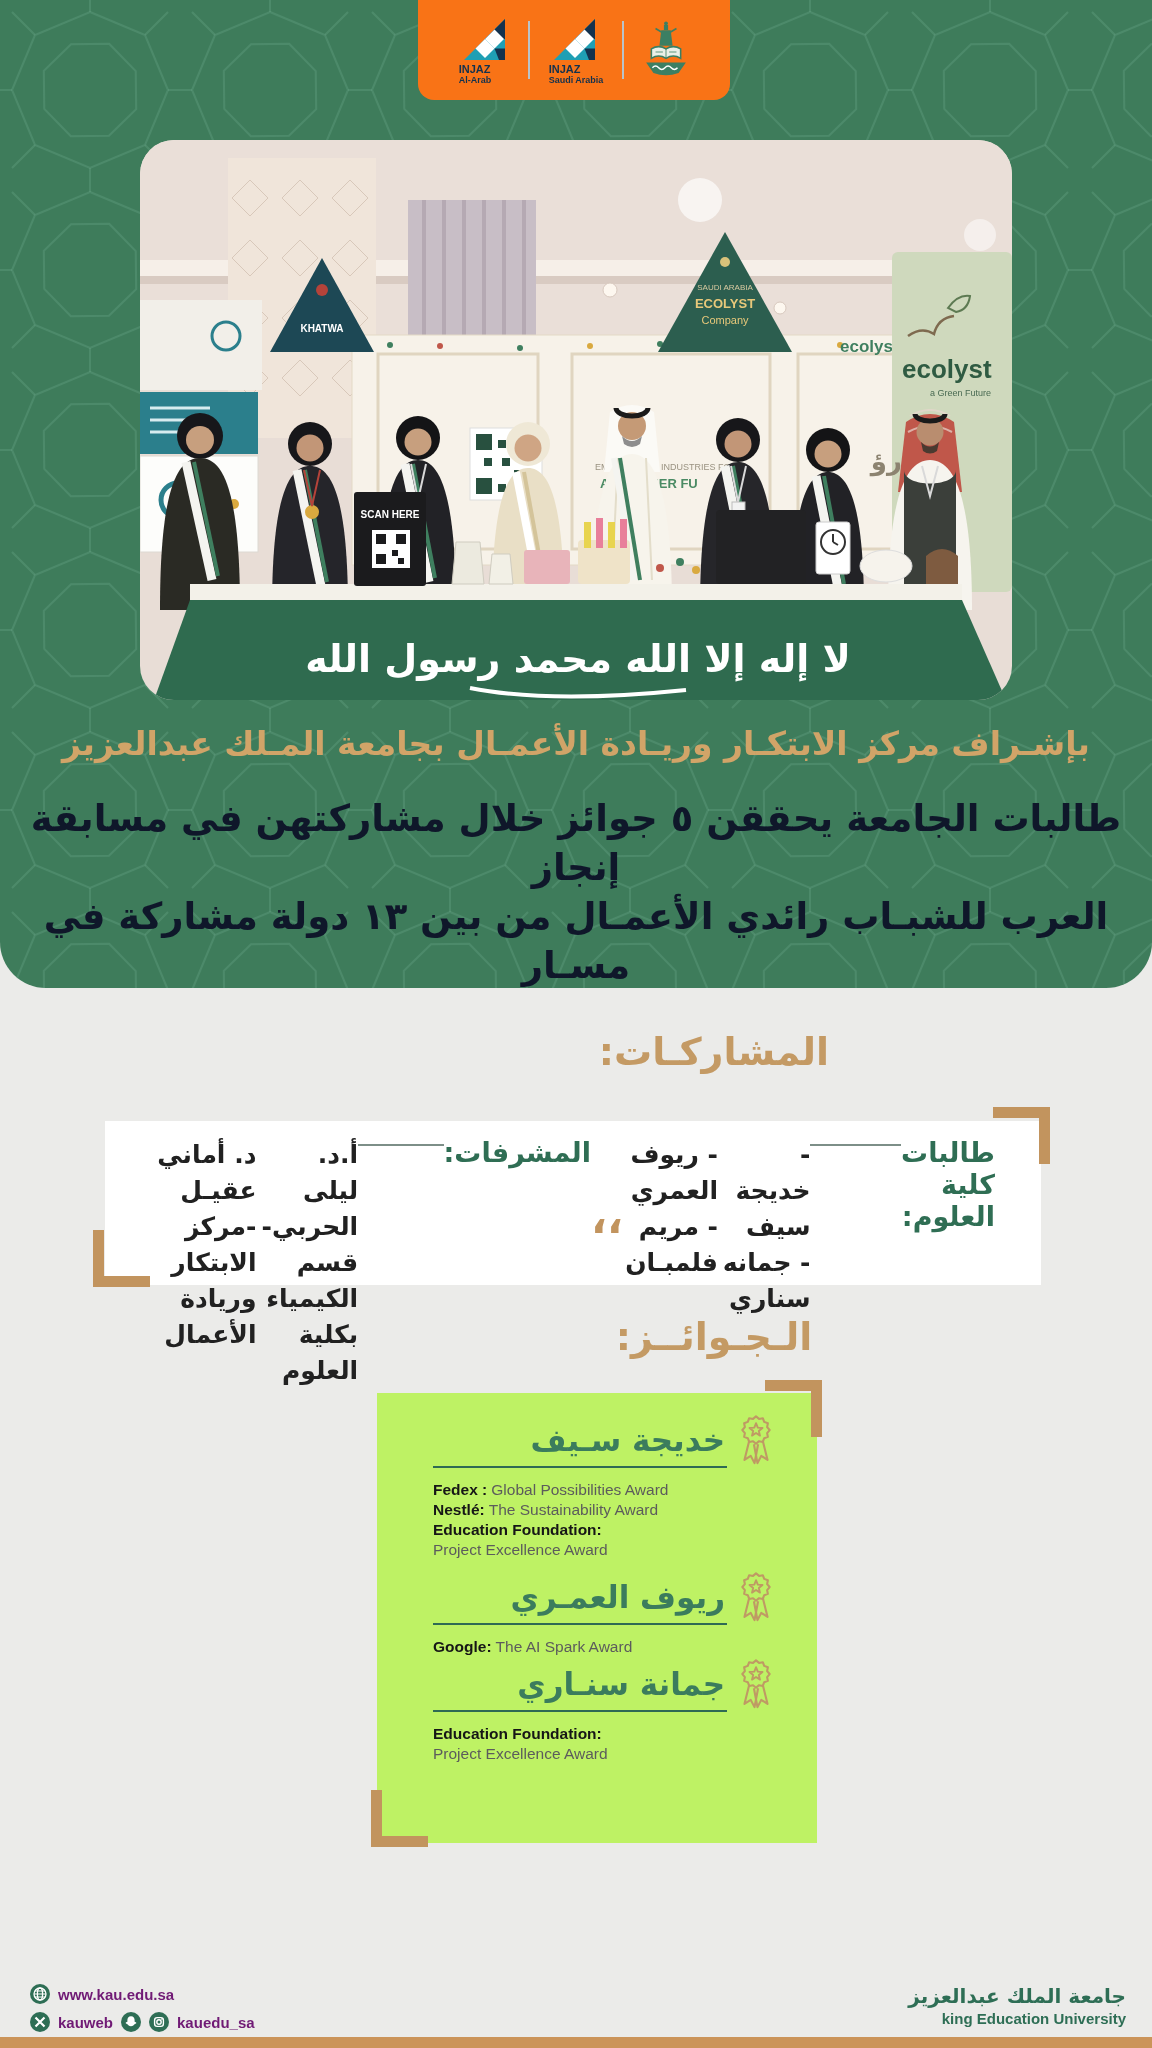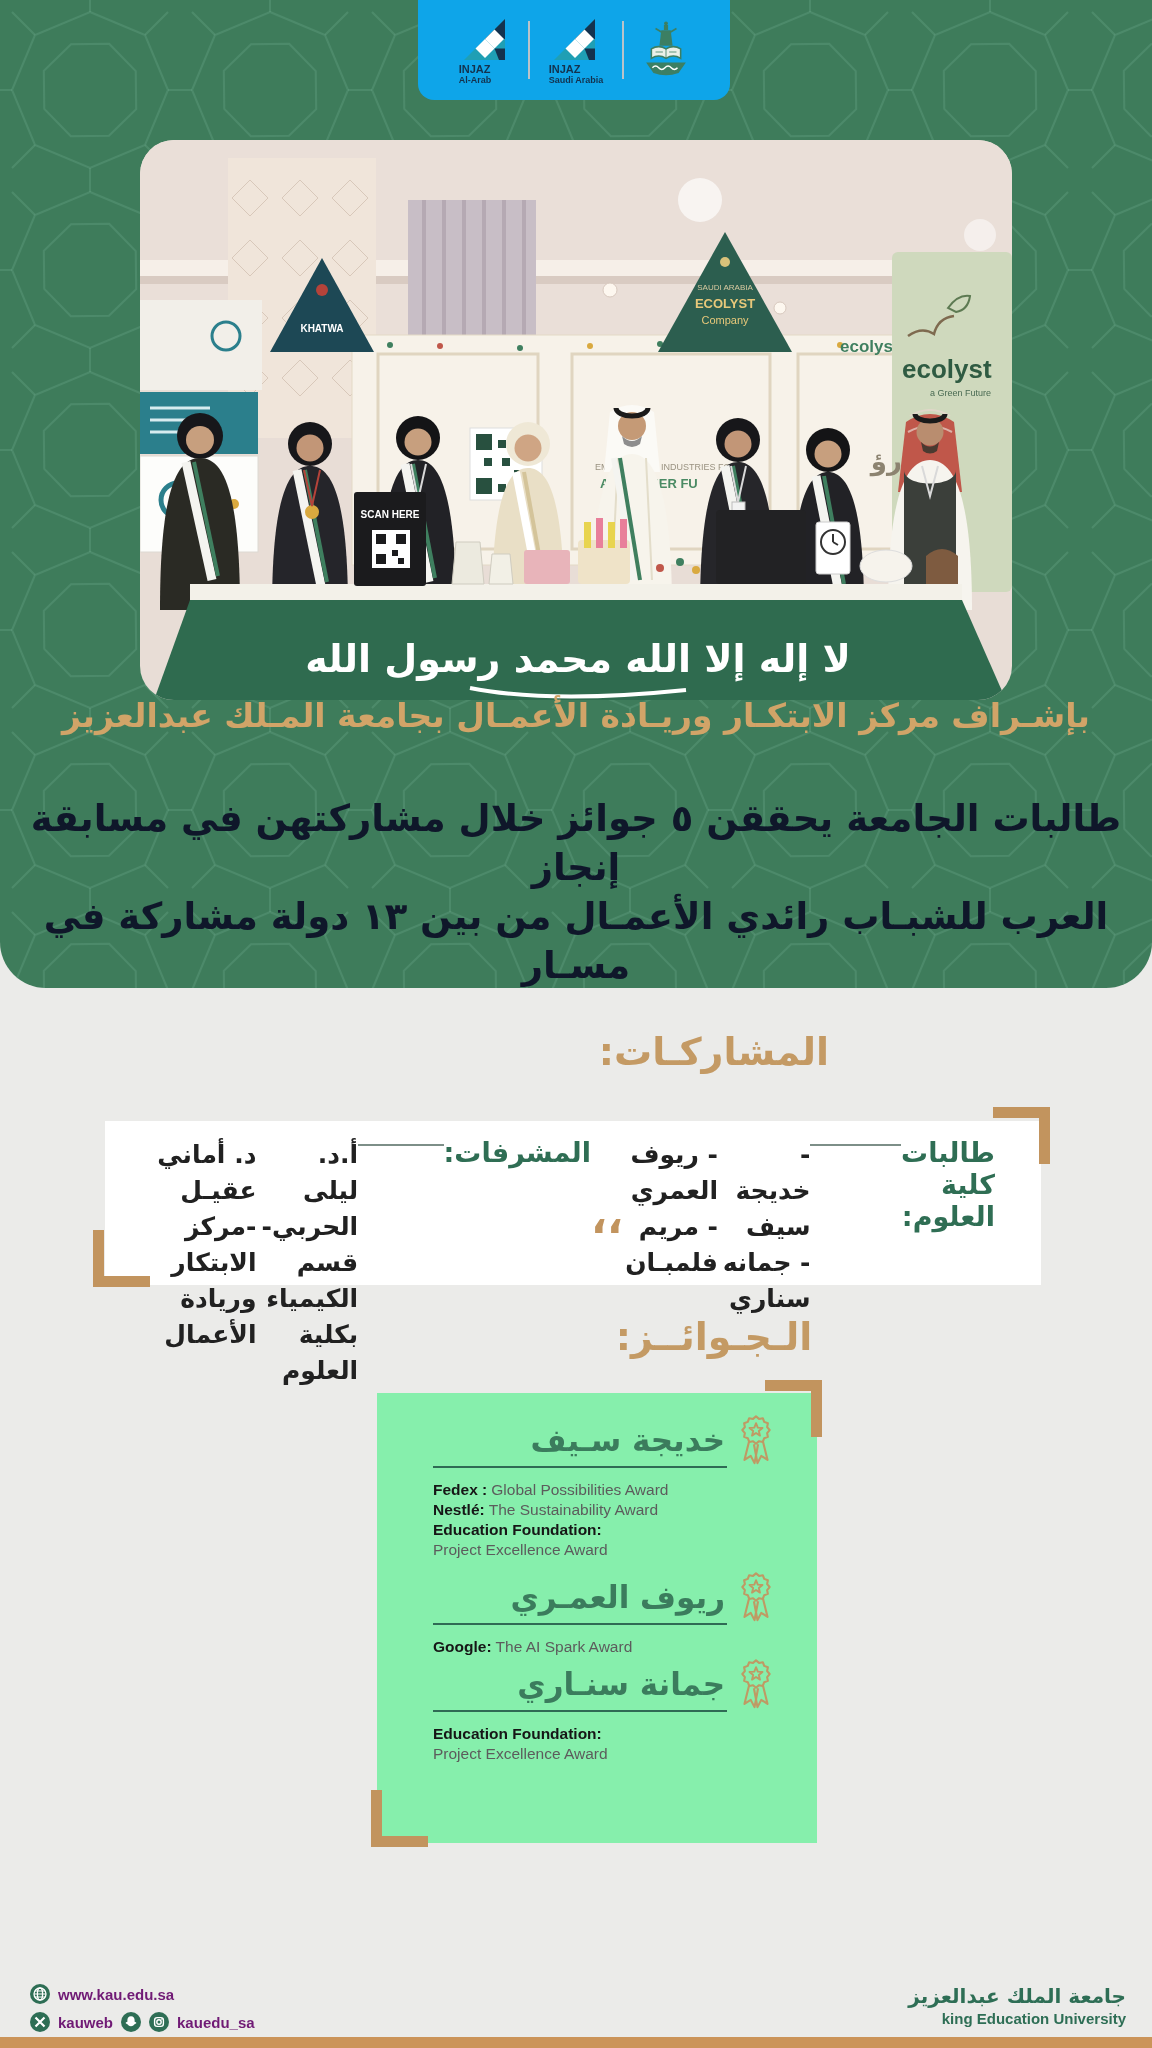--- a/index.html
+++ b/index.html
@@ -3,29 +3,29 @@
 <meta charset="utf-8">
 <style>
   html,body{margin:0;padding:0;}
   body{background:#d8d8d6;font-family:"DejaVu Sans",sans-serif;}
   .page{position:relative;width:1152px;height:2048px;margin:0 auto;background:#ebebe9;overflow:hidden;}
 
   
   .hero{position:absolute;left:0;top:0;width:1152px;height:988px;background:#3e7c5b;border-radius:0 0 46px 46px;overflow:hidden;}
   .hero-pattern{position:absolute;inset:0;}
 
-  .logo-card{position:absolute;left:418px;top:0;width:312px;height:100px;background:#0ea5e9;border-radius:0 0 16px 16px;display:flex;align-items:center;justify-content:center;gap:19px;z-index:3;}
+  .logo-card{position:absolute;left:418px;top:0;width:312px;height:100px;background:#f97316;border-radius:0 0 16px 16px;display:flex;align-items:center;justify-content:center;gap:19px;z-index:3;}
   .logo-block{display:flex;flex-direction:column;align-items:flex-start;}
   .logo-block .l1{font-family:"Liberation Sans",sans-serif;font-weight:bold;font-size:11px;color:#14324e;line-height:11px;margin-top:1px;}
   .logo-block .l2{font-family:"Liberation Sans",sans-serif;font-weight:bold;font-size:9px;color:#14324e;line-height:10px;}
   .logo-divider{width:2px;height:58px;background:#b9c3c9;}
 
   .photo-frame{position:absolute;left:140px;top:140px;width:872px;height:560px;border-radius:34px;overflow:hidden;background:#e8ddd6;z-index:2;}
 
-  .supervision{position:absolute;left:0;right:0;top:696px;text-align:center;direction:rtl;color:#d1a468;font-size:33px;font-weight:bold;z-index:2;}
+  .supervision{position:absolute;left:0;right:0;top:724px;text-align:center;direction:rtl;color:#d1a468;font-size:33px;font-weight:bold;z-index:2;}
   .body-lines{position:absolute;left:0;right:0;top:794px;text-align:center;direction:rtl;color:#0f172a;font-size:37px;font-weight:bold;line-height:49px;z-index:2;}
 
   
   .section-heading{position:absolute;left:0;right:0;text-align:center;direction:rtl;color:#c49a64;font-size:38px;font-weight:bold;transform:translateX(138px);}
   .heading-participations{top:1030px;}
   .heading-awards{top:1315px;}
 
   
   .bracket{position:absolute;width:46px;height:46px;}
   .bracket.tr{border-top:11px solid #c2945e;border-right:11px solid #c2945e;}
@@ -36,21 +36,21 @@
   .participants-card .bracket.bl{left:-12px;bottom:-2px;}
   .participants-inner{position:relative;height:100%;direction:rtl;display:flex;justify-content:space-between;padding:16px 46px 10px 46px;box-sizing:border-box;}
   .p-col{display:flex;}
   .p-col.students{width:372px;}
   .p-col.supervisors{width:440px;}
   .p-col h3{margin:0;font-size:27px;font-weight:bold;color:#2f6e54;line-height:32px;}
   .p-sep{border:none;border-top:2px solid #7d8f88;margin:7px 0 8px 0;width:100%;}
   .p-row{font-size:25px;font-weight:600;color:#212121;line-height:36px;white-space:pre-wrap;}
   .p-quote{align-self:center;color:#c2945e;font-size:42px;font-weight:bold;line-height:20px;padding-top:26px;letter-spacing:-3px;}
 
-  .awards-card{position:absolute;left:377px;top:1393px;width:440px;height:450px;background:#86efac;box-sizing:border-box;padding:20px 40px 0 56px;}
+  .awards-card{position:absolute;left:377px;top:1393px;width:440px;height:450px;background:#bef264;box-sizing:border-box;padding:20px 40px 0 56px;}
   .awards-card .bracket.tr{right:-5px;top:-13px;}
   .awards-card .bracket.bl{left:-6px;bottom:-4px;}
   .award-head{display:flex;align-items:center;justify-content:flex-end;gap:10px;}
   .award-name{direction:rtl;color:#3b7c5d;font-size:31px;font-weight:bold;line-height:40px;}
   .award-sep{width:294px;border-bottom:2px solid #2f6a54;margin-top:0px;}
   .award-lines{margin-top:12px;font-family:"Liberation Sans",sans-serif;font-size:15.5px;color:#5c5c5c;line-height:20px;}
   .award-lines .al b{color:#161616;margin-right:4px;}
   .award-lines .al b:empty{display:none;margin:0;}
   .mt10{margin-top:10px;} .mt0{margin-top:0px;}
 

